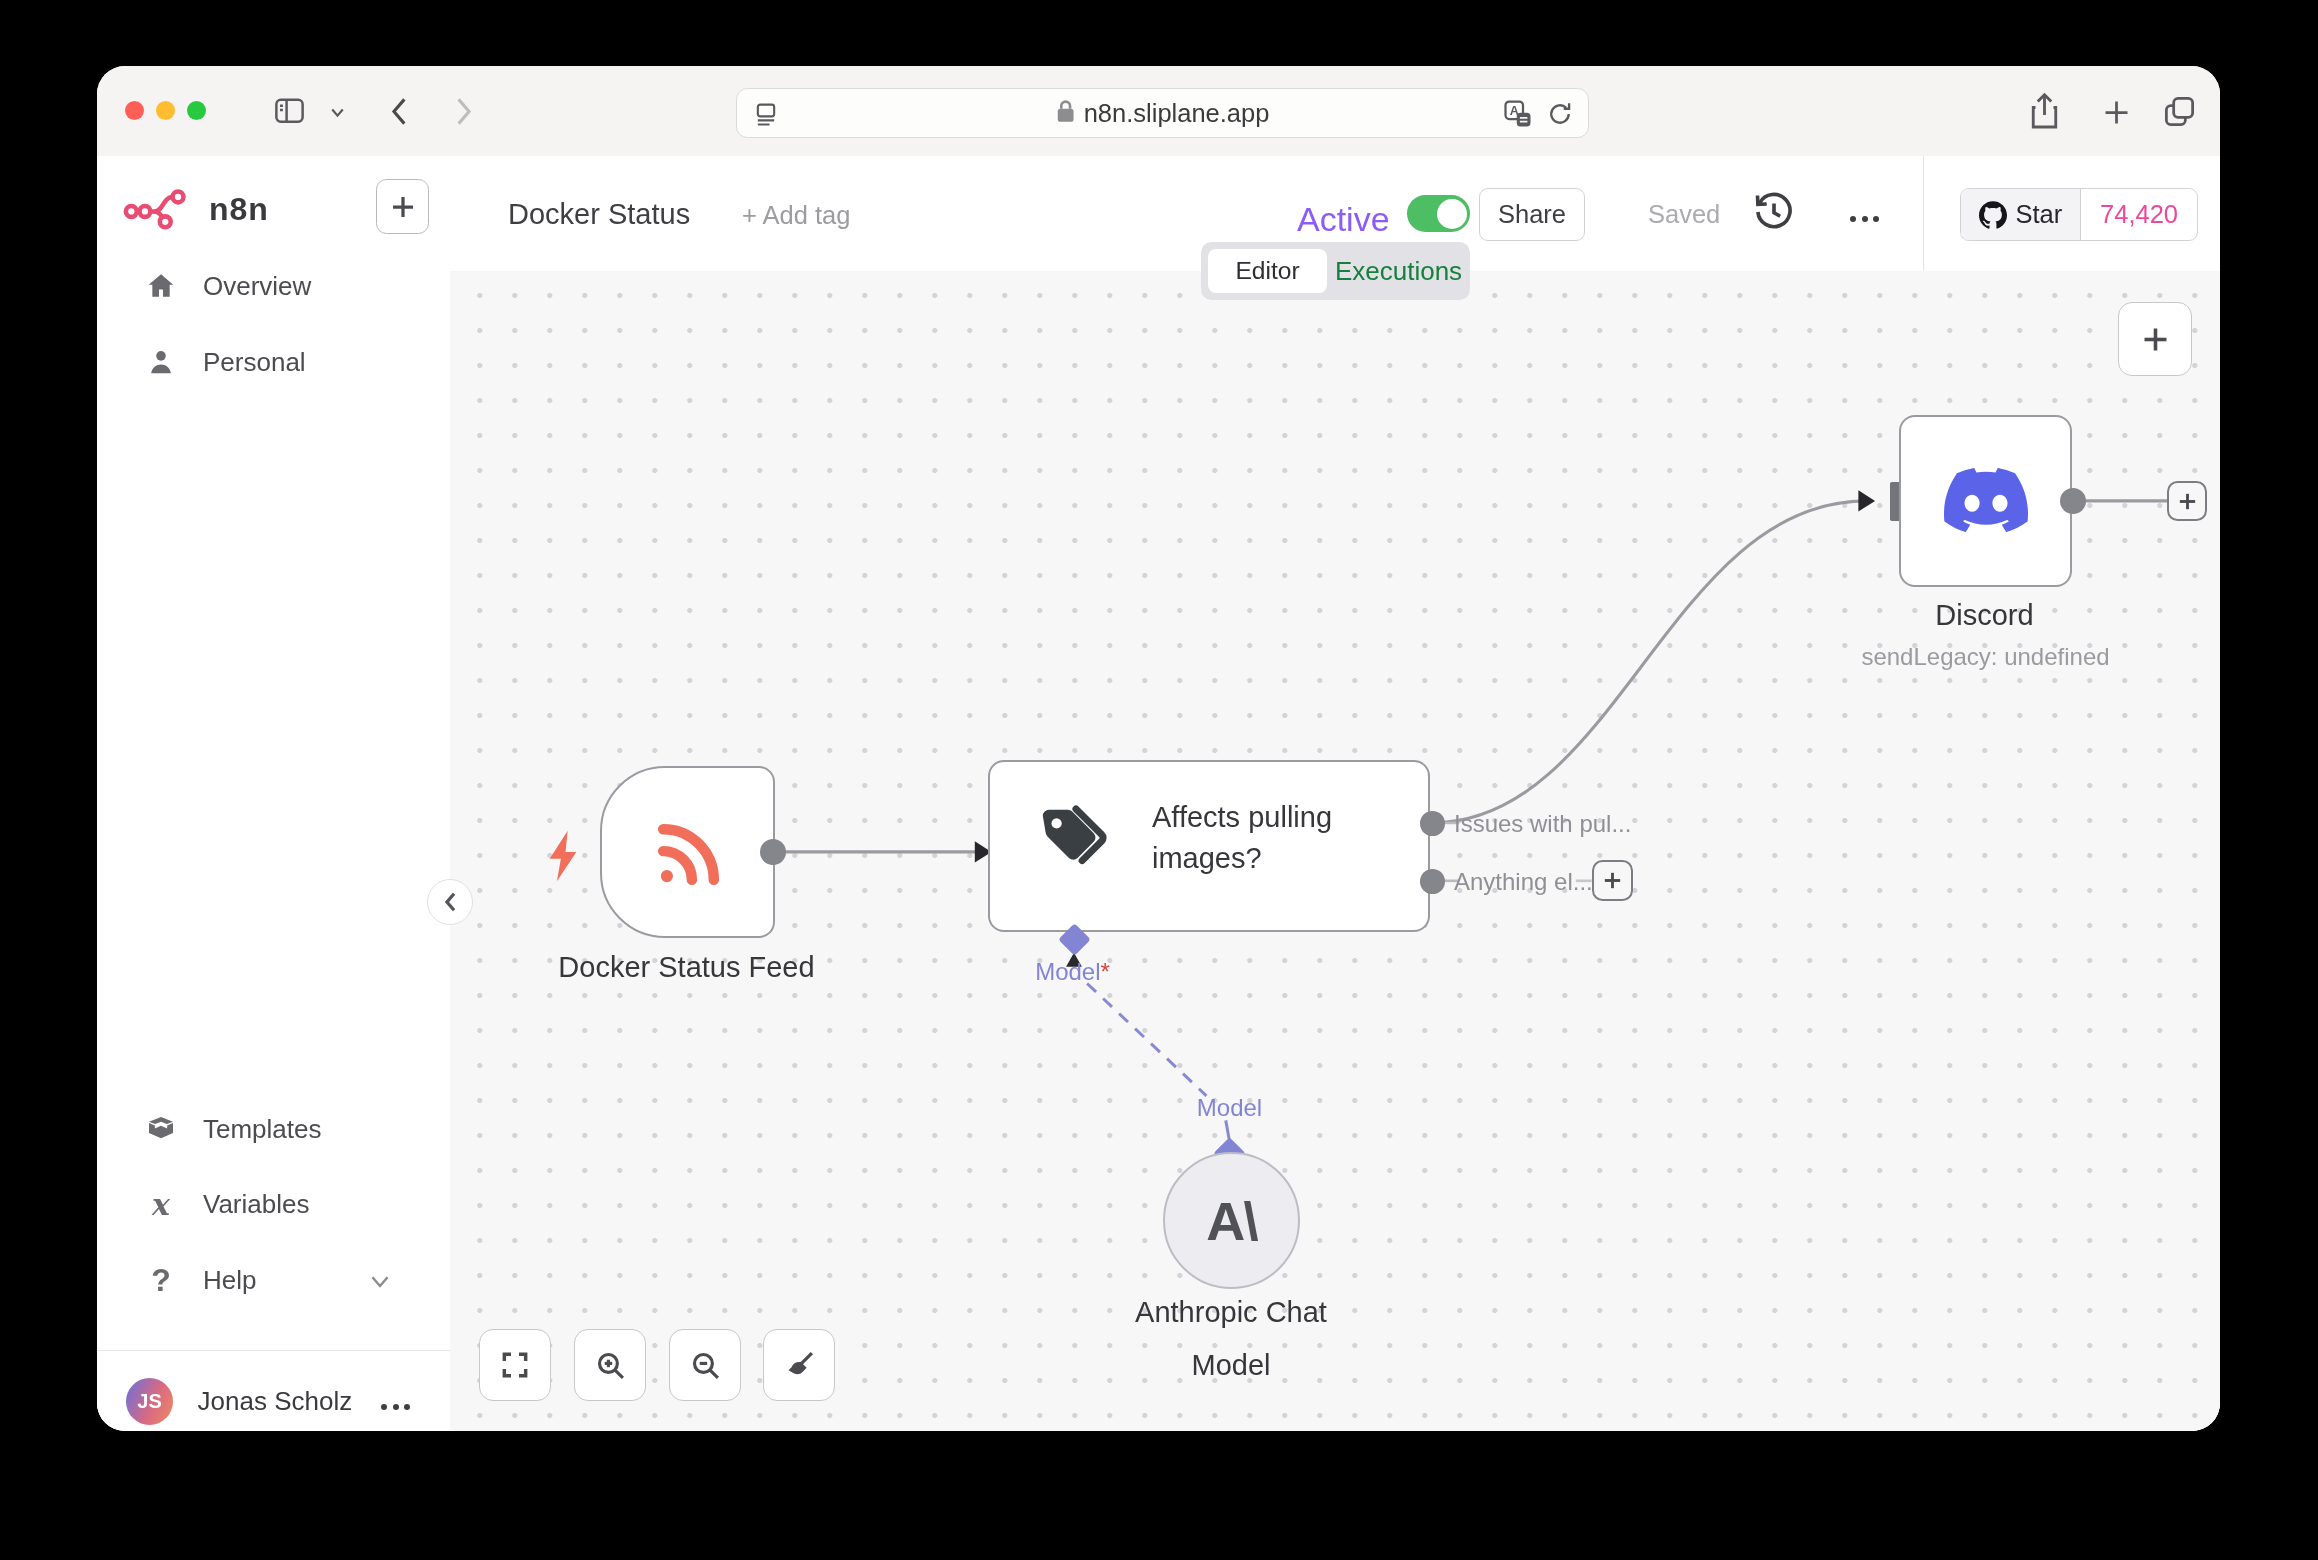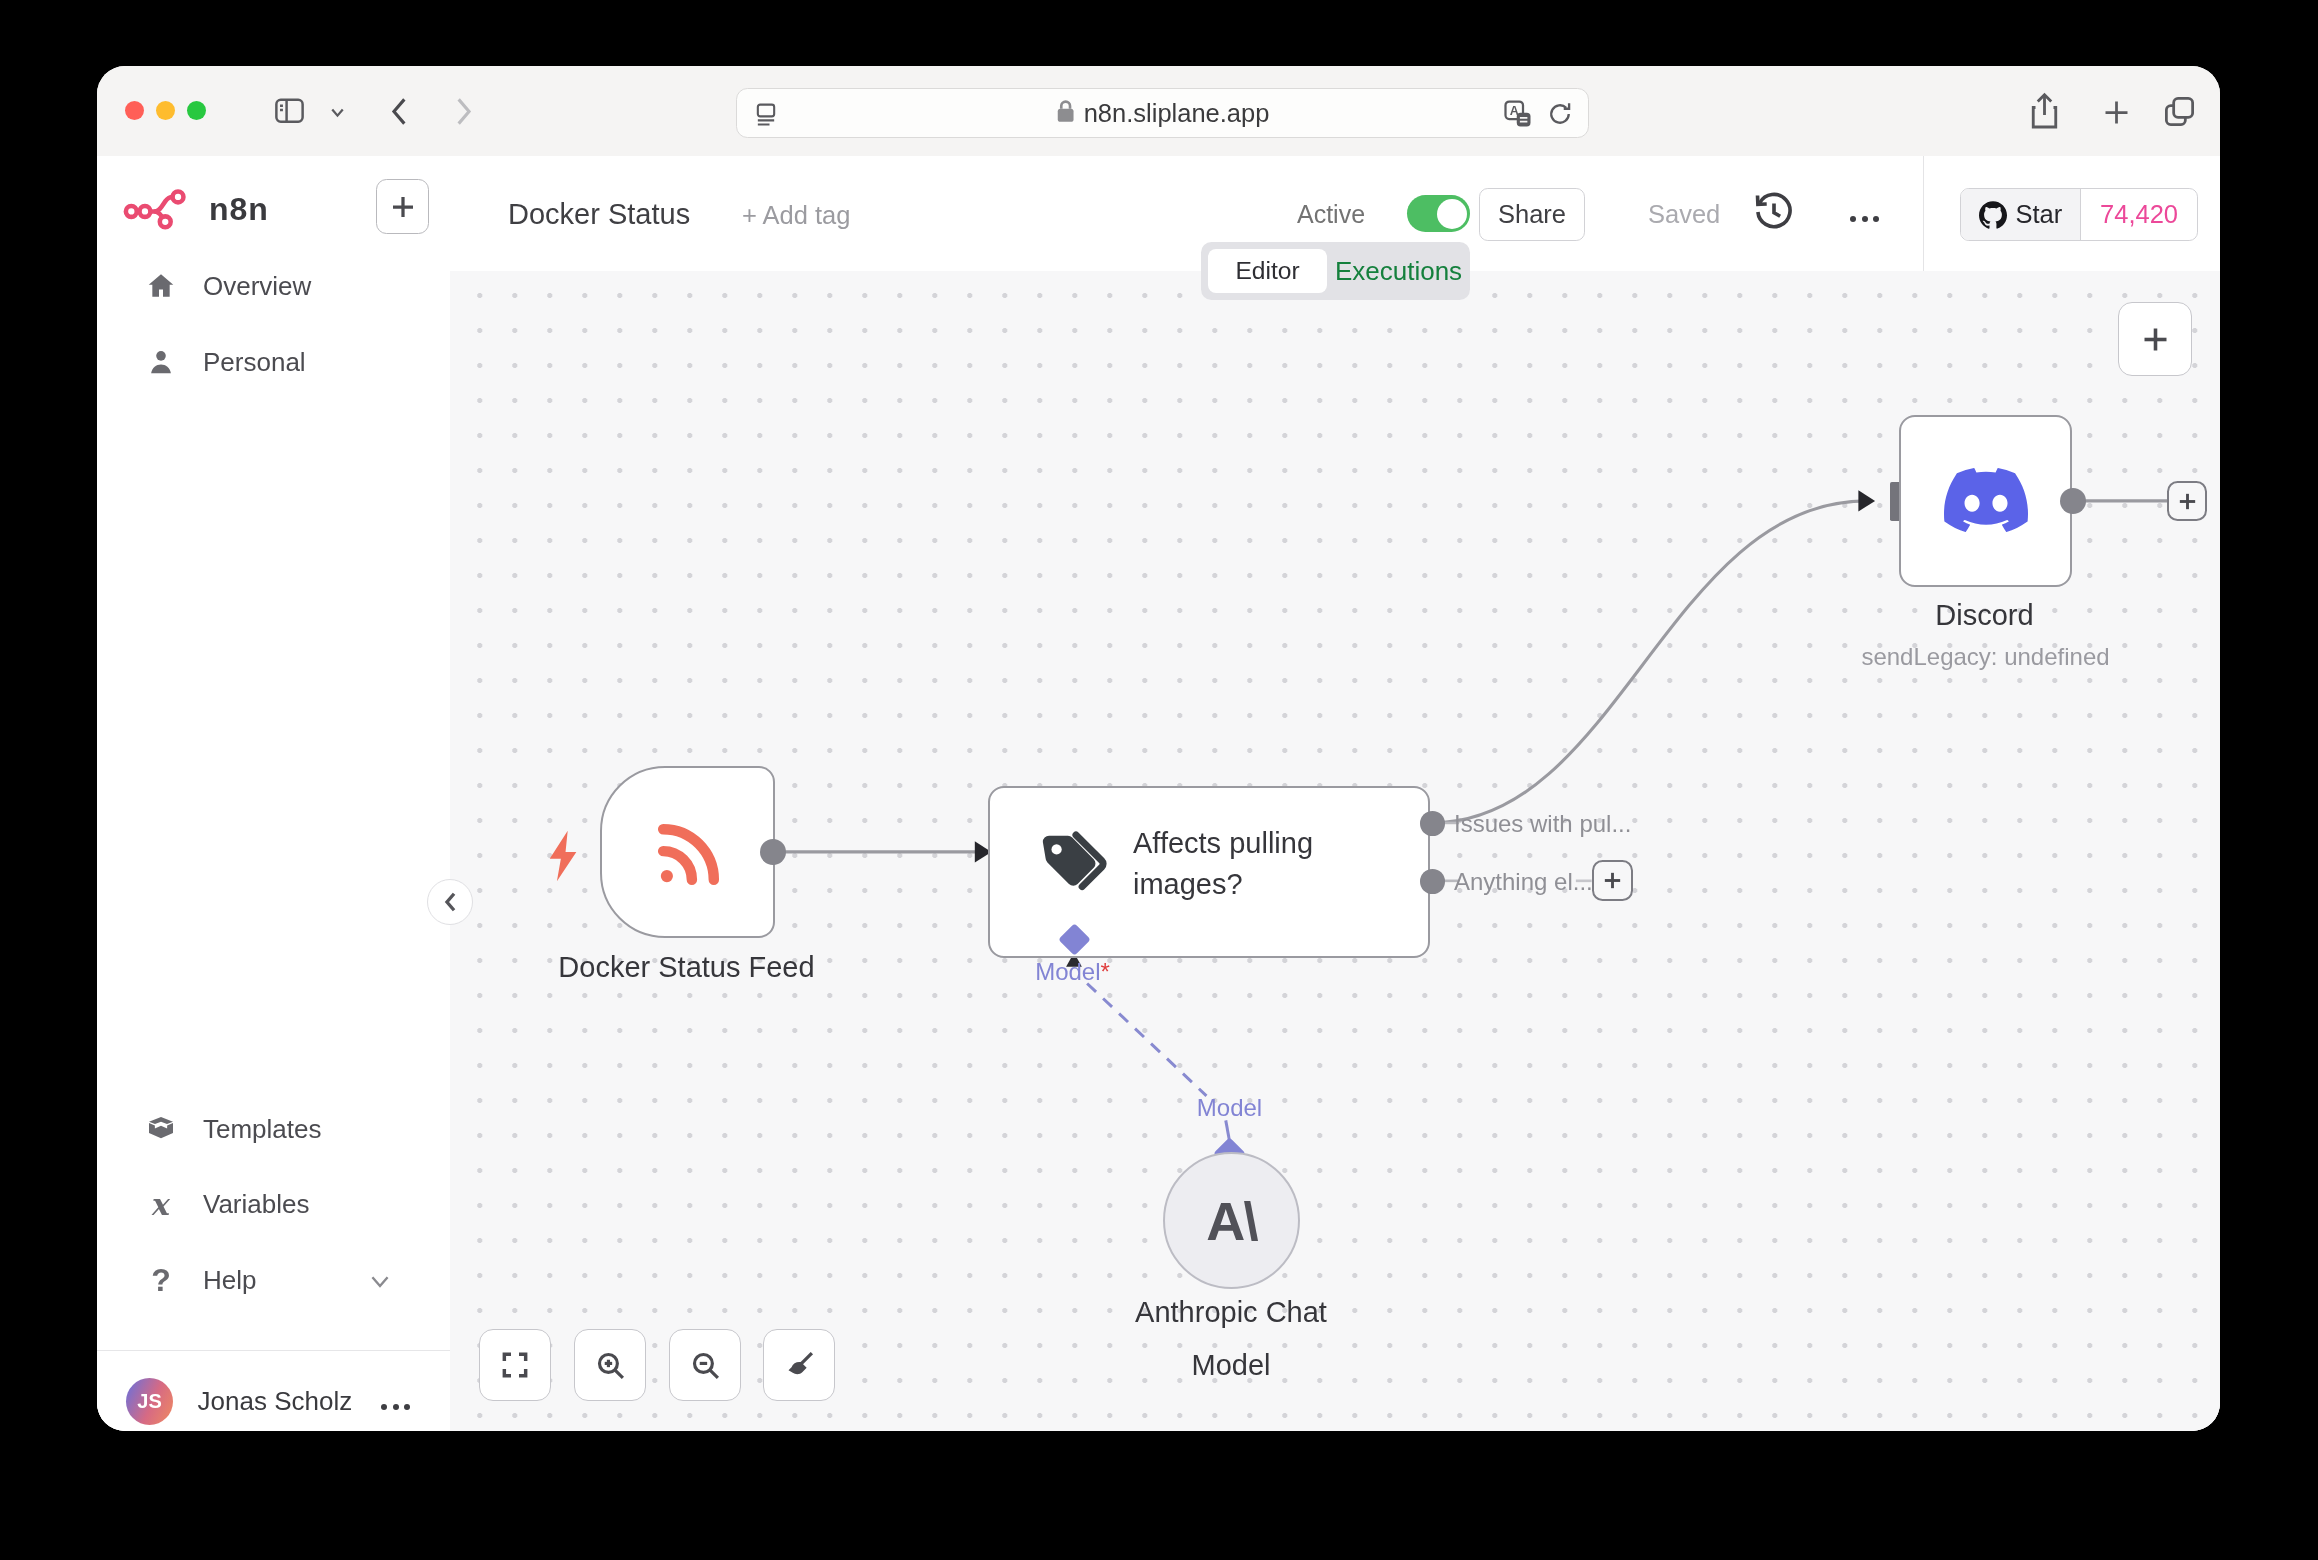--- a/index.html
+++ b/index.html
@@ -30,21 +30,21 @@
           display:flex;align-items:center;justify-content:center;color:#4a4a4f;background:#fff;}
   .logo-text{font-size:32px;font-weight:700;color:#3a3a3e;letter-spacing:0.9px;}
   .user-avatar{width:47px;height:47px;border-radius:50%;color:#fff;font-size:20px;font-weight:700;
           display:flex;align-items:center;justify-content:center;
           background:linear-gradient(115deg,#7a6fce 10%,#d66a84 55%,#f08a5f 100%);}
   .dots3 span{display:inline-block;width:6.1px;height:6.1px;border-radius:50%;background:#3e3e43;margin-left:5.3px;}
 
   
   .h-title{font-size:29px;color:#3f3f43;font-weight:500;}
   .h-addtag{font-size:25.5px;color:#9b9ba0;}
-  .active-lbl{font-size:25px;color:#737373;font-weight:500;}
+  .active-lbl{font-size:34px;color:#8b5cf6;font-weight:500;}
   .toggle{width:63px;height:37px;border-radius:18.4px;background:#4dbe63;}
   .knob{position:absolute;right:3.5px;top:3.5px;width:30px;height:30px;border-radius:50%;background:#fff;}
   .sharebtn{width:104px;height:51px;border:1.3px solid #d2d2d6;border-radius:8.8px;background:#fff;
             display:flex;align-items:center;justify-content:center;font-size:25.5px;color:#3f3f43;}
   .savedtxt{font-size:25.5px;color:#aaaaaf;}
   .hdr-divider{width:0.9px;height:115px;background:#e4e4e6;}
   .star{display:flex;height:51px;border:1.3px solid #d2d2d6;border-radius:8.8px;overflow:hidden;background:#fff;}
   .star-left{display:flex;align-items:center;gap:8.8px;background:#f3f3f5;padding:0 17.6px;
              font-size:25.5px;color:#26262b;font-weight:500;border-right:1.3px solid #d2d2d6;}
   .star-count{display:flex;align-items:center;padding:0 19.3px;font-size:25.5px;color:#ec4899;}
@@ -306,21 +306,21 @@
                   <path d="M4.5 4.5a15 15 0 0 1 15 15"></path>
                   <path d="M4.5 11a8.5 8.5 0 0 1 8.5 8.5"></path>
                   <circle cx="5.6" cy="18.4" r="1.8" fill="#f06e5a" stroke="none"></circle>
                 </svg>
             </span>
           </div>
           <div class="abs port-dot" style="left:310px;top:568px;width:26px;height:26px"></div>
           <div class="abs nlabel" style="left:61px;top:680px;width:351px">Docker Status Feed</div>
 
           <div class="abs port-bar" style="left:541px;top:562px"></div>
-          <div class="abs node-box" style="left:538px;top:515px;width:442px;height:172px;border-radius:16px;display:flex;align-items:center;padding:0 0 16px 46px;gap:16px;">
+          <div class="abs node-box" style="left:538px;top:489px;width:442px;height:172px;border-radius:16px;display:flex;align-items:center;padding:0 0 16px 46px;gap:35px;">
             <span style="flex:0 0 auto;display:flex;">
               <svg width="81" height="70" viewBox="0 0 30 26">
                 <path d="M14.8 2.2l9.6 9.6a1.6 1.6 0 0 1 0 2.3l-7.3 7.3" fill="none" stroke="#3a3f44" stroke-width="2.6" stroke-linecap="round"></path>
                 <path d="M2.5 4.8A2.3 2.3 0 0 1 4.8 2.5h7a2.3 2.3 0 0 1 1.6.7l8 8a2.3 2.3 0 0 1 0 3.2l-6 6a2.3 2.3 0 0 1-3.2 0l-8-8a2.3 2.3 0 0 1-.7-1.6z" fill="#3a3f44"></path>
                 <circle cx="7.6" cy="7.6" r="1.9" fill="#fff"></circle>
               </svg>
             </span>
             <span class="nlabel" style="text-align:left;line-height:1.4;width:255px;">Affects pulling images?</span>
           </div>
           <div class="abs port-dot" style="left:970px;top:540px;width:24.6px;height:24.6px"></div>

